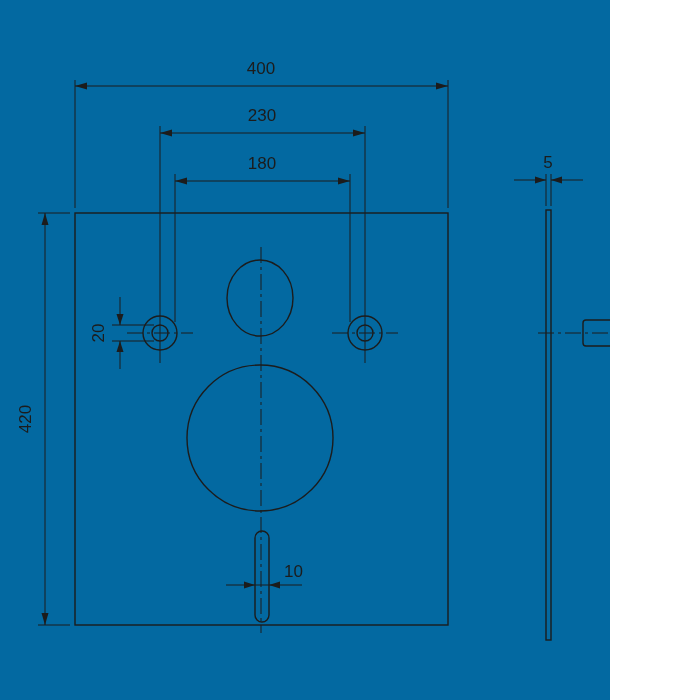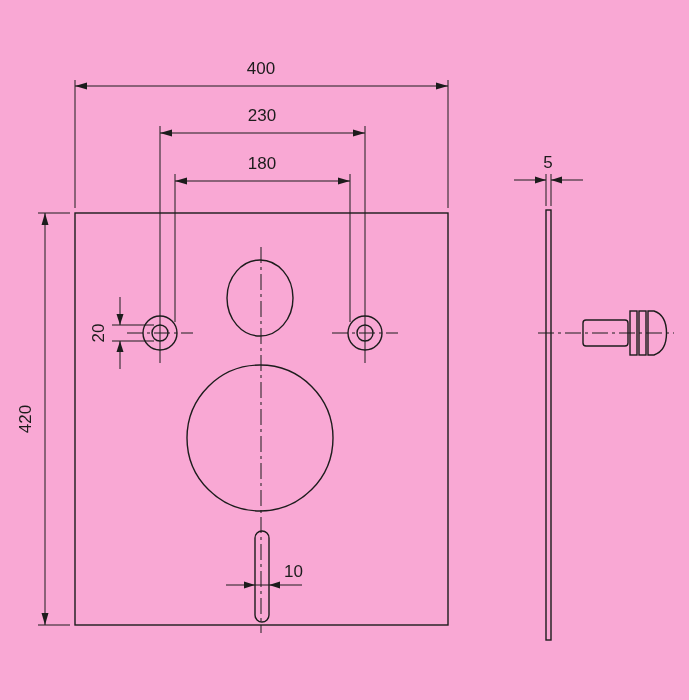--- a/index.html
+++ b/index.html
@@ -1,24 +1,24 @@
 <!DOCTYPE html>
 <html><head>
 <meta charset="utf-8">
 <style>
   html, body {
     margin: 0;
     padding: 0;
     background: #ffffff;
   }
   .canvas {
-    width: 689px;
+    width: 610px;
     height: 700px;
     position: relative;
-    background: #f9a8d4;
+    background: #0369a1;
     font-family: "Liberation Sans", sans-serif;
     overflow: hidden;
   }
   svg text {
     font-family: "Liberation Sans", "DejaVu Sans", sans-serif;
     font-size: 17px;
     fill: #1c1c1c;
   }
   .part {
     fill: none;

